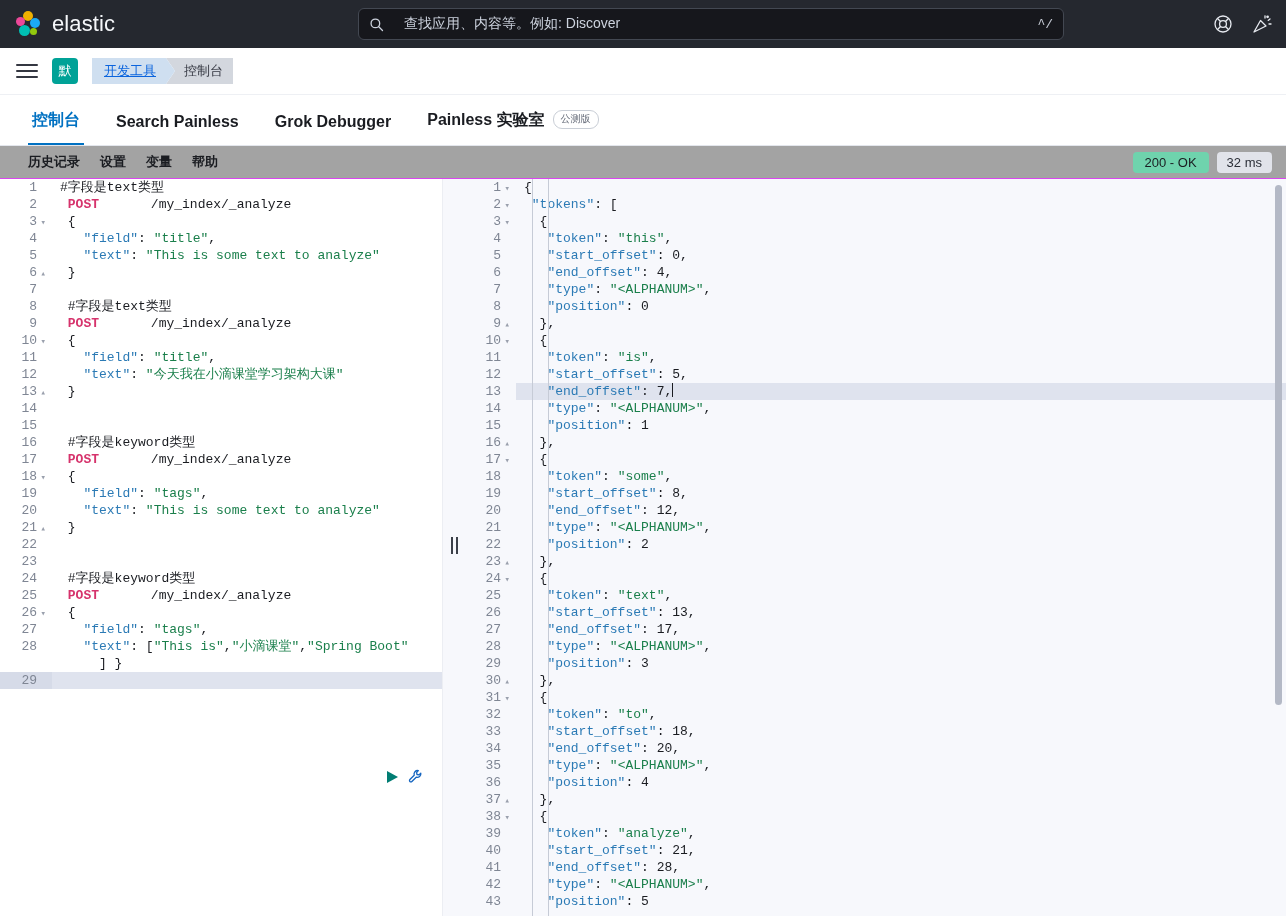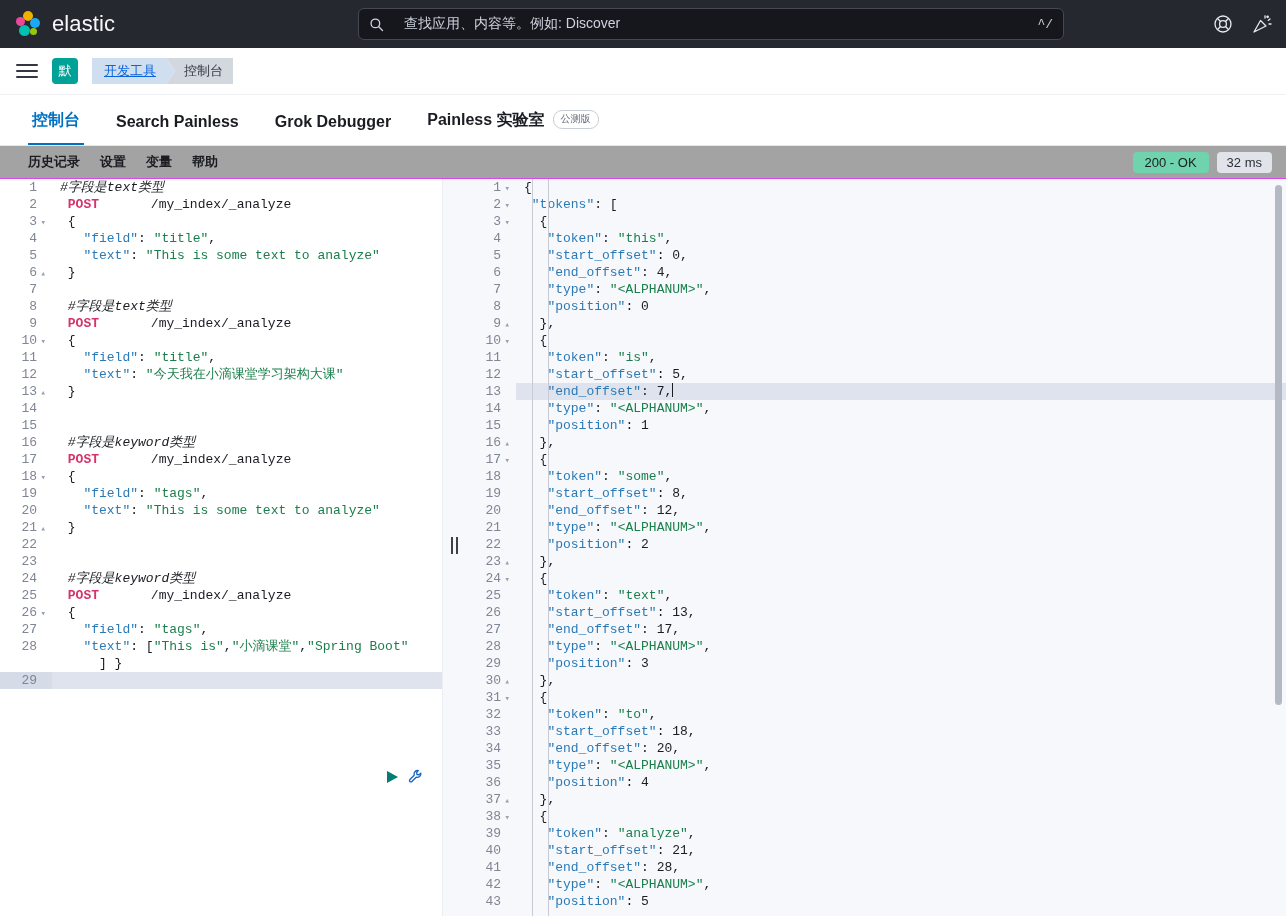--- a/index.html
+++ b/index.html
@@ -133,21 +133,21 @@
   }
   #req-pane .gutter { background: #fff; }
   #res-pane .gutter { background: #f7f8fc; }
   .fold { display: inline-block; width: 9px; color: #9aa0ad; font-size: 9px; }
   .txt { padding-left: 8px; color: #1a1c21; }
   .row.hl { background: #dfe3ee; }
   .row.hl .gutter { background: #dfe3ee; }
   #req-pane .row.hl .gutter { background: #d6dbe8; }
 
   
-  .k-comment { color: #1a1c21; font-style: italic; }
+  .k-comment { color: #1a1c21; }
   .k-method  { color: #d6336c; font-weight: bold; }
   .k-url     { color: #1a1c21; margin-left: 44px; }
   .k-brace   { color: #1a1c21; }
   .k-key     { color: #2b7ab5; }
   .k-str     { color: #1a7f4b; }
   .k-num     { color: #1a1c21; }
   .k-punc    { color: #1a1c21; }
 
   .guide {
     position: absolute; top: 0; bottom: 0; width: 1px; background: #c6cbd6;

